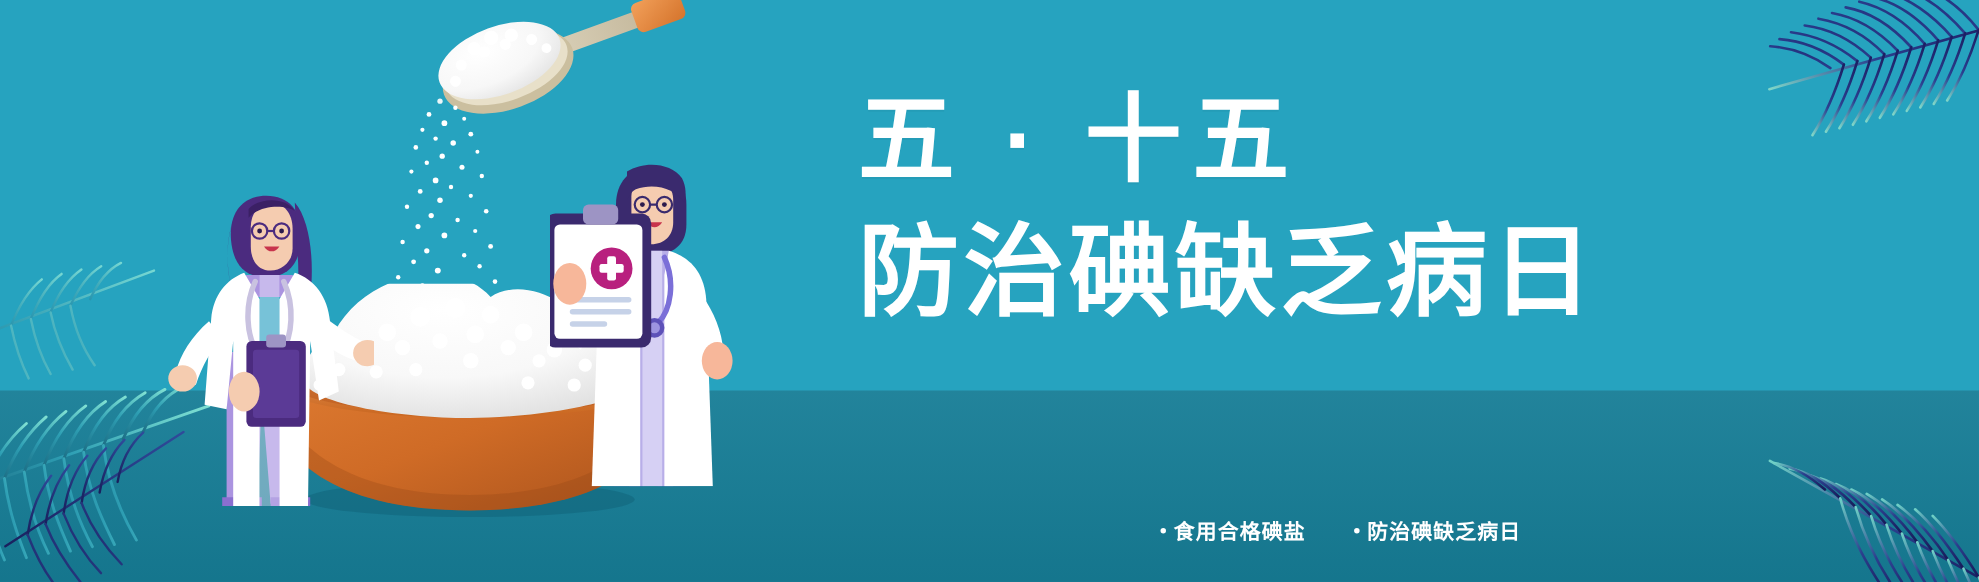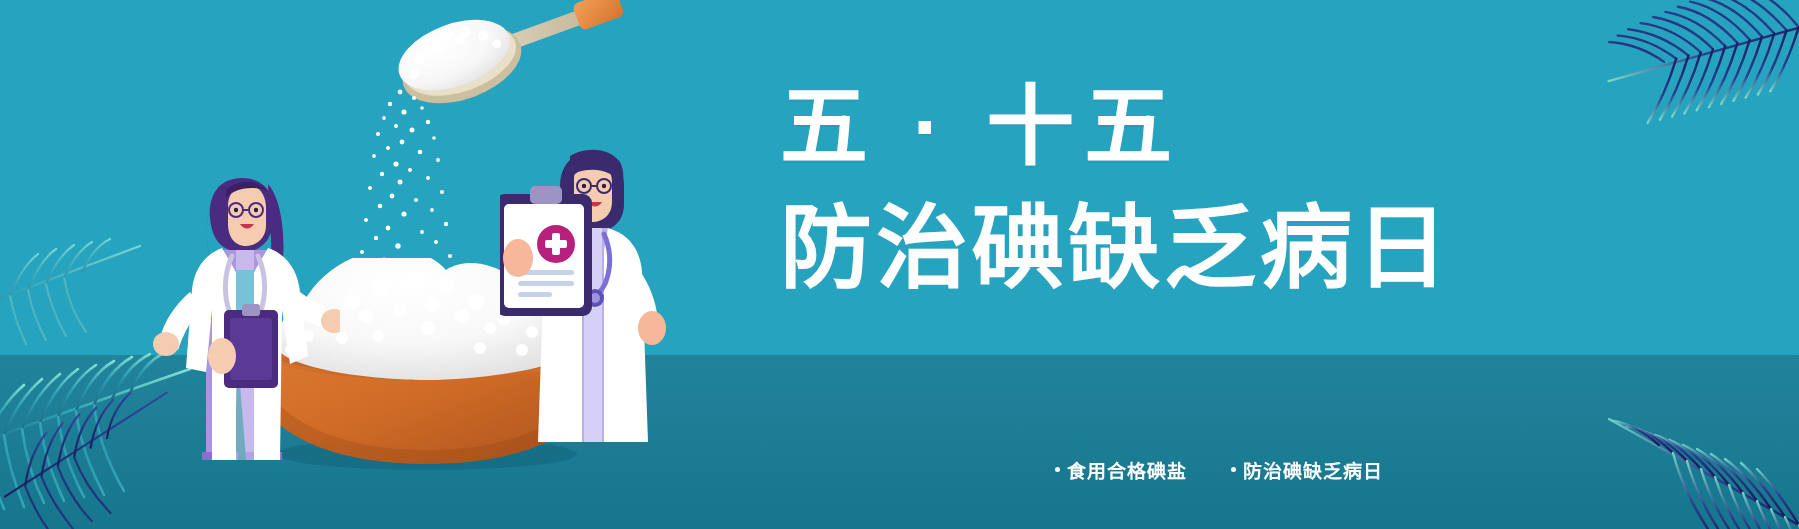--- a/index.html
+++ b/index.html
@@ -87,21 +87,21 @@
     color:#ffffff;
     font-size:92px;
     font-weight:bold;
     letter-spacing:4px;
     line-height:100px;
     white-space:nowrap;
   }
 
   
   .bullets{
-    position:absolute;left:1055px;top:456px;
+    position:absolute;left:1055px;top:468px;
     display:flex;align-items:center;gap:44px;
     color:#ffffff;
     font-size:19px;
     font-weight:bold;
     letter-spacing:1px;
     white-space:nowrap;
   }
   .bullet-item{display:flex;align-items:center;gap:7px;}
   .bullet-dot{
     width:5px;height:5px;border-radius:50%;background:#ffffff;

